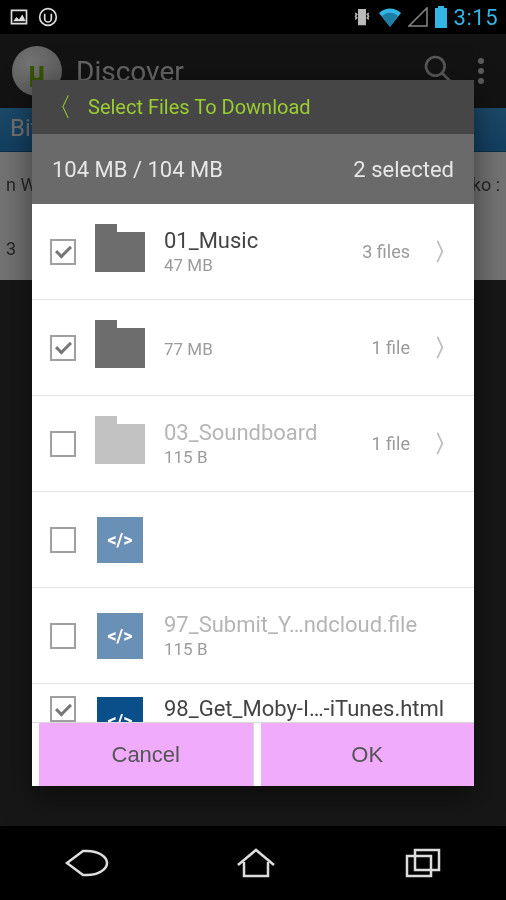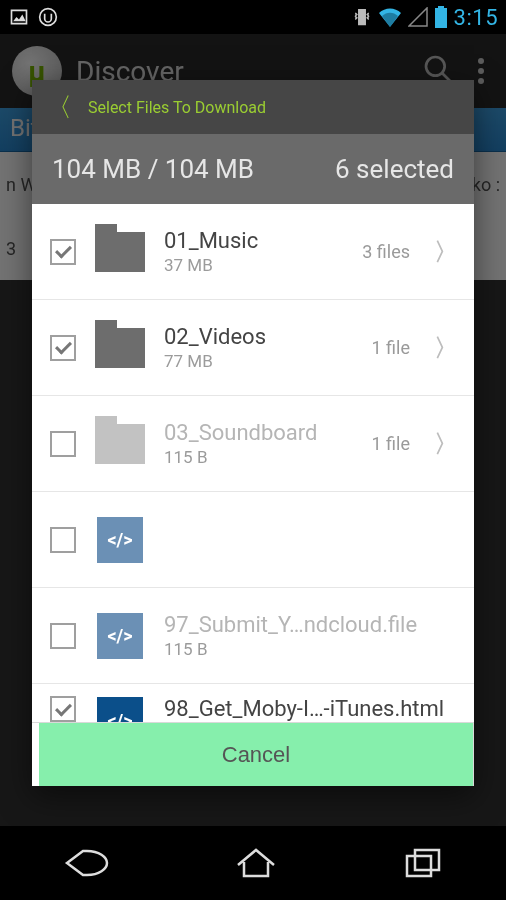--- a/index.html
+++ b/index.html
@@ -23,43 +23,43 @@
   .bluebar { position:absolute; top:108px; left:0; right:0; height:44px; background: linear-gradient(#3fa4e8,#2b8cd6); color:#fff; font-size:24px; padding:6px 10px; border-bottom:1px solid #1a6aa8;}
   .bg-row { position:absolute; left:0; right:0; height:64px; background:#fff; color:#555; font-size:18px; display:flex; align-items:center; padding:0 6px; }
   .bg-row1 { top:152px; }
   .bg-row2 { top:216px; }
   .dim-overlay { position:absolute; inset: 34px 0 74px 0; background: rgba(0,0,0,.55); }
 
   
   .dialog { position:absolute; top:80px; left:32px; right:32px; bottom:114px; background:#fff; box-shadow: 0 10px 30px rgba(0,0,0,.5); display:flex; flex-direction:column; overflow:hidden; }
   .dlg-title { height:54px; background:#464646; display:flex; align-items:center; gap:16px; padding:0 14px; }
   .dlg-title .back { color:#9acd32; font-size:26px; font-weight:300; }
-  .dlg-title .txt { color:#9acd32; font-size:16px; font-weight:400; }
-  .dlg-sub { height:70px; background:#6a6a6a; color:#e6e6e6; display:flex; align-items:center; justify-content:space-between; padding:2px 20px; font-size:26px; }
+  .dlg-title .txt { color:#9acd32; font-size:20px; font-weight:400; }
+  .dlg-sub { height:70px; background:#6a6a6a; color:#e6e6e6; display:flex; align-items:center; justify-content:space-between; padding:2px 20px; font-size:22px; }
 
   .list { flex:1; overflow:hidden; background:#fff; }
   .row { display:flex; align-items:center; height:96px; padding:0 16px 0 18px; border-bottom:1px solid #e6e6e6; gap:18px; }
   .row:last-child { border-bottom:none; height:56px; align-items:flex-start; padding-top:12px; }
   .chk { width:26px; height:26px; border:2px solid #9f9f9f; display:flex; align-items:center; justify-content:center; flex-shrink:0; }
   .chk.checked::after { content:""; width:12px; height:6px; border-left:3px solid #777; border-bottom:3px solid #777; transform: rotate(-45deg) translate(1px,-1px); }
   .ficon { width:52px; height:48px; flex-shrink:0; display:flex; align-items:center; justify-content:center; }
   .folder { width:50px; height:40px; background:#6d6d6d; position:relative; }
   .folder::before { content:""; position:absolute; top:-8px; left:0; width:22px; height:8px; background:#6d6d6d; }
   .folder.dis, .folder.dis::before { background:#c2c2c2; }
   .code { width:46px; height:46px; background:#6b90b5; color:#fff; display:flex; align-items:center; justify-content:center; font-size:18px; font-weight:700; }
   .code.sel { background:#0b4f8a; }
   .meta { flex:1; min-width:0; }
   .fname { font-size:22px; color:#444; white-space:nowrap; overflow:hidden; text-overflow:ellipsis; }
   .fname.dis { color:#b5b5b5; }
   .fsize { font-size:17px; color:#9b9b9b; margin-top:2px; }
   .count { font-size:18px; color:#9a9a9a; margin-right:6px; white-space:nowrap; }
   .chev { color:#bdbdbd; font-size:24px; font-weight:700; }
 
   .btn-bar { height:64px; border-top:1px solid #d9d9d9; display:flex; }
-  .btn-bar button { flex:1; background:#86efac; border:none; font-size:22px; color:#555;margin-left:7px; }
+  .btn-bar button { flex:1; background:#f0abfc; border:none; font-size:22px; color:#555;margin-left:7px; }
   .btn-bar button:first-child { border-right:1px solid #d9d9d9; }
 
   
   .nav-bar { position:absolute; left:0; right:0; bottom:0; height:74px; background:#000; display:flex; align-items:center; justify-content:space-around; }
   .nav-bar svg { display:block; }
 </style>
 </head>
 <body>
 
 <div class="screen">
@@ -128,42 +128,41 @@
   </div>
   <div class="dim-overlay"></div>
 
   <div class="dialog">
     <div class="dlg-title">
       <span class="back">〈</span>
       <span class="txt">Select Files To Download</span>
     </div>
     <div class="dlg-sub">
       <span>104 MB / 104 MB</span>
-      <span>6 selected</span>
+      <span>2 selected</span>
     </div>
     <div class="list" id="list">
         <div class="row">
           <div class="chk checked"></div>
           <div class="ficon">
             <div class="folder"></div>
           </div>
           <div class="meta">
             <div class="fname">01_Music</div>
-            <div class="fsize">37 MB</div>
+            <div class="fsize">47 MB</div>
           </div>
           <div class="count">3 files</div>
           <div class="chev">〉</div>
         </div>
         <div class="row">
           <div class="chk checked"></div>
           <div class="ficon">
             <div class="folder"></div>
           </div>
           <div class="meta">
-            <div class="fname">02_Videos</div>
             <div class="fsize">77 MB</div>
           </div>
           <div class="count">1 file</div>
           <div class="chev">〉</div>
         </div>
         <div class="row">
           <div class="chk"></div>
           <div class="ficon">
             <div class="folder dis"></div>
           </div>
@@ -195,20 +194,21 @@
           <div class="ficon">
             <div class="code sel">&lt;/&gt;</div>
           </div>
           <div class="meta">
             <div class="fname">98_Get_Moby-I…-iTunes.html</div>
           </div>
         </div>
       </div>
     <div class="btn-bar">
       <button>Cancel</button>
+      <button>OK</button>
     </div>
   </div>
 
   <div class="nav-bar">
     <span>
       <svg width="50" height="36" viewBox="0 0 50 36">
           <path fill="none" stroke="#ddd" stroke-width="2.5" d="M22 6L6 18l16 12h4c12 0 20-6 20-12s-8-12-20-12h-4z"></path>
         </svg>
     </span>
     <span>

